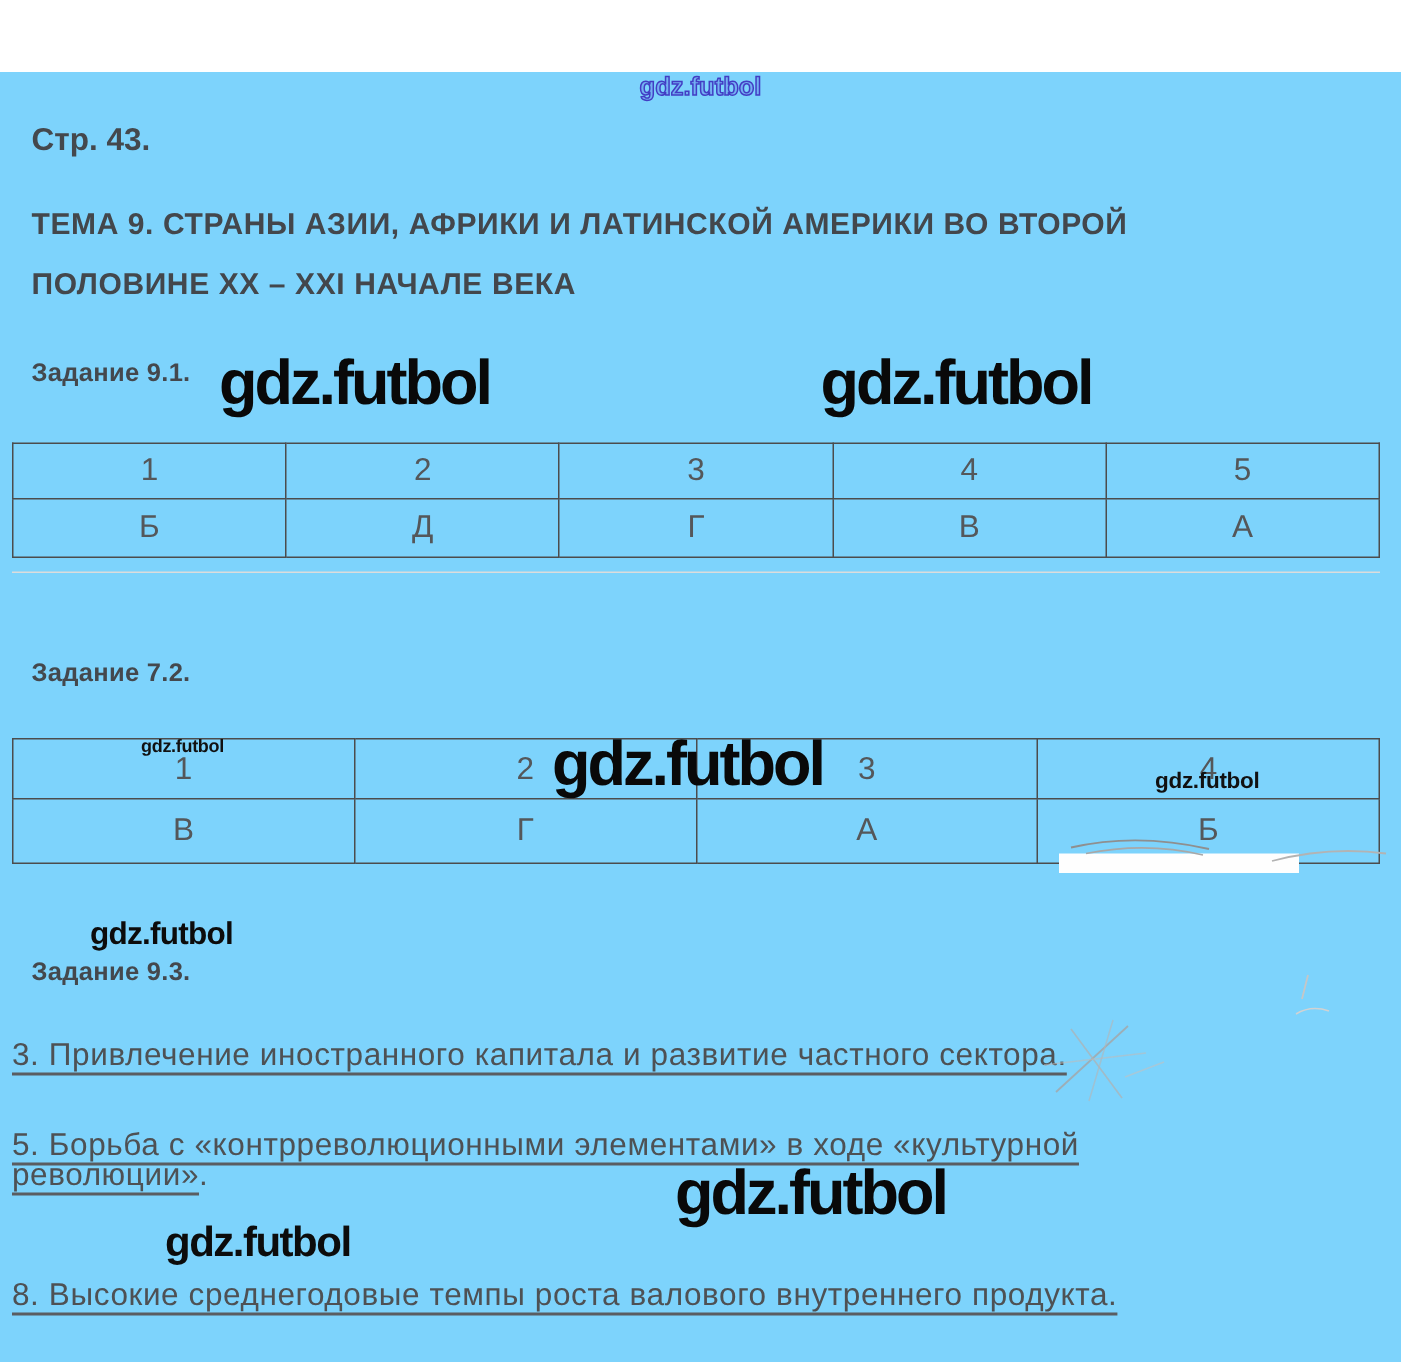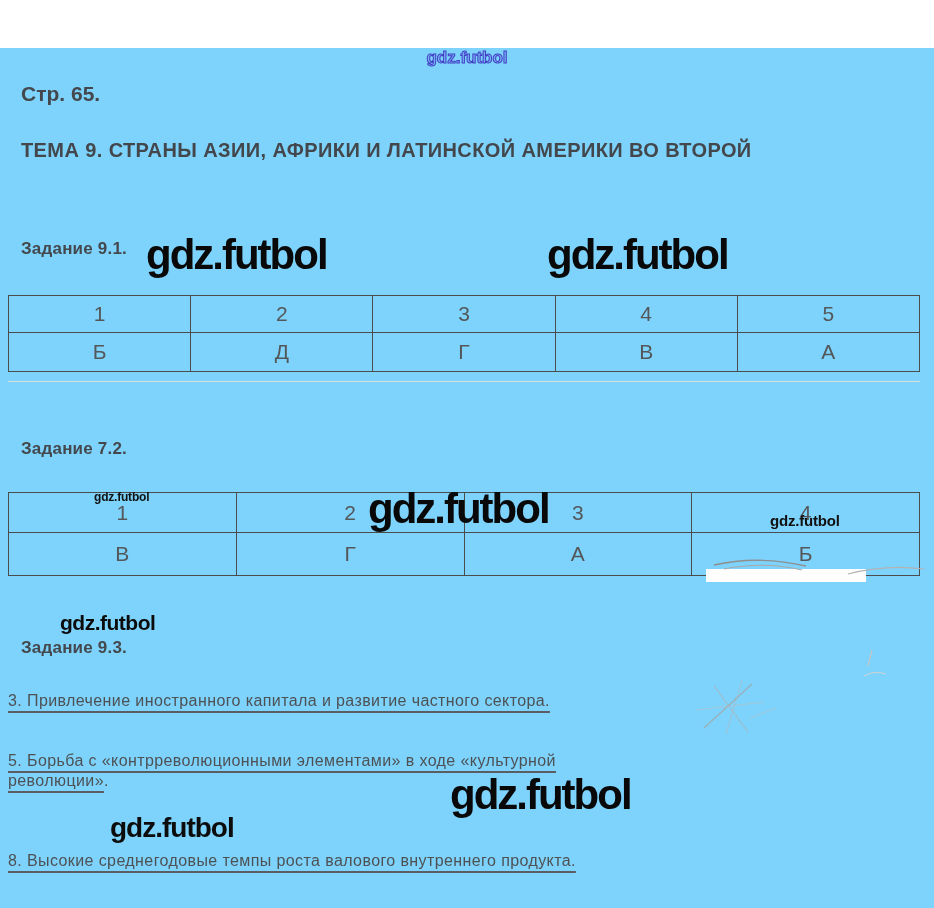--- a/index.html
+++ b/index.html
@@ -31,39 +31,40 @@
   .anstable td {
     border:1.5px solid #4c4c4c; text-align:center; vertical-align:middle;
     font-size:21px; color:#54575a; padding:0;
   }
   .t1-head td { height:36px; }
   .t1-ans td  { height:38px; }
   .t2-head td { height:39px; }
   .t2-ans td  { height:42px; }
   .ghost-line { left:8px; width:912px; height:1px; background:#dcdcdc; }
   .body-line {
-    left:8px; font-size:16px; color:#4e5154; letter-spacing:0.4px; white-space:nowrap;
+    left:8px; font-size:21px; color:#4e5154; letter-spacing:0.4px; white-space:nowrap;
   }
   .ul {
     text-decoration:underline; text-decoration-thickness:1.5px;
     text-underline-offset:5px; text-decoration-color:#5a5d61;
   }
   .eraser { background:#fefefe; z-index:3; }
   .artifact { z-index:4; }
 </style>
 </head>
 <body>
 
 <div class="page">
 
   <div class="abs wm-top">gdz.futbol</div>
 
-  <div class="abs page-label">Стр. 65.</div>
+  <div class="abs page-label">Стр. 43.</div>
 
   <div class="abs theme" style="top:91px;">ТЕМА 9. СТРАНЫ АЗИИ, АФРИКИ И ЛАТИНСКОЙ АМЕРИКИ ВО ВТОРОЙ</div>
+  <div class="abs theme" style="top:131px;">ПОЛОВИНЕ XX – XXI НАЧАЛЕ ВЕКА</div>
 
   <div class="abs task-heading" style="top:191px;">Задание 9.1.</div>
   <div class="abs wm-big" style="left:146px; top:186px;">gdz.futbol</div>
   <div class="abs wm-big" style="left:547px; top:186px;">gdz.futbol</div>
 
   <table class="anstable" style="top:247px;">
     <tbody>
         <tr class="t1-head">
       <td>1</td>
       <td>2</td>

